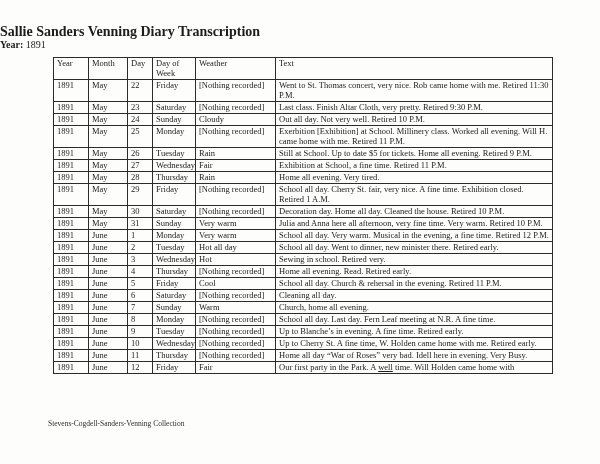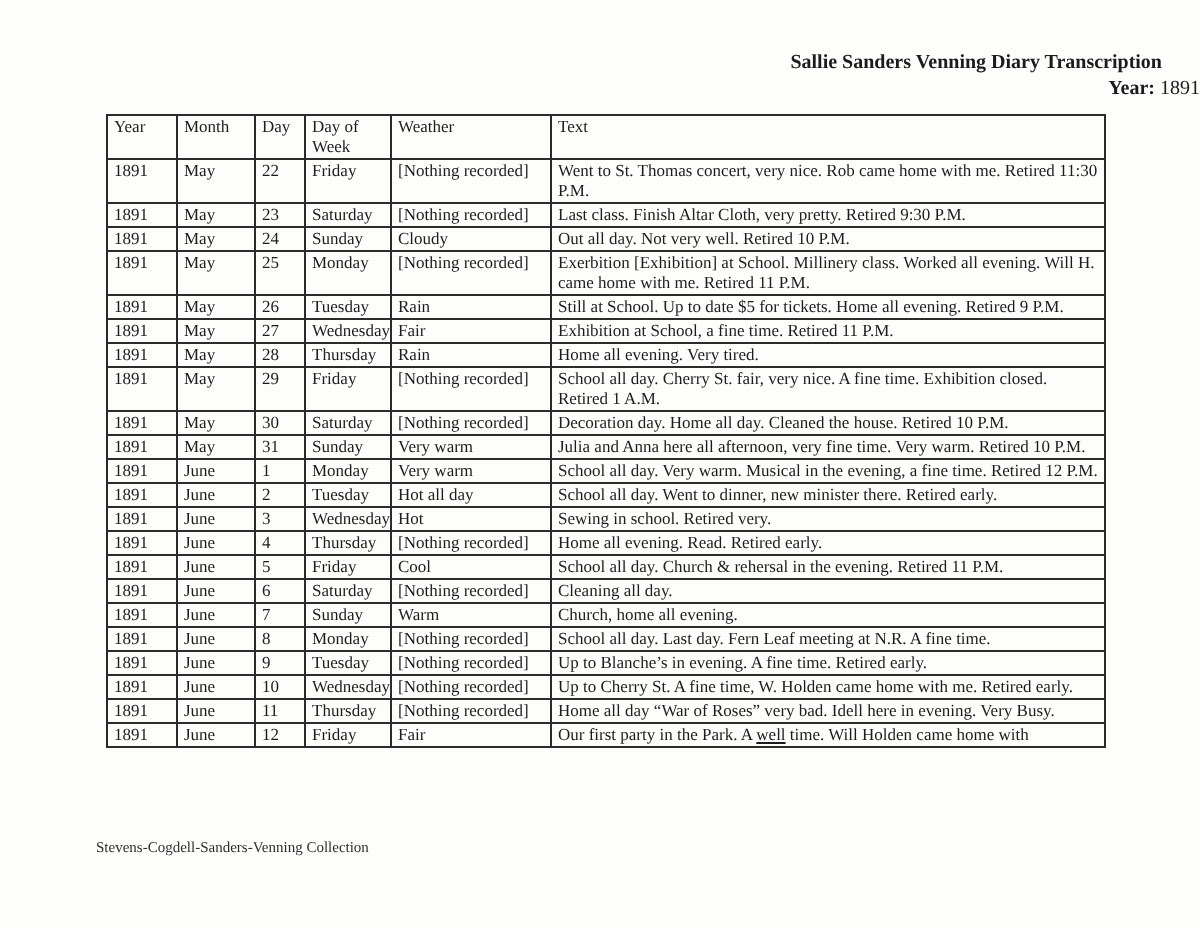--- a/index.html
+++ b/index.html
@@ -6,25 +6,25 @@
   body {
     width: 600px; height: 464px;
     background: #fdfdfc;
     font-family: "Liberation Serif", "DejaVu Serif", serif;
     color: #1c1c1c;
     position: relative;
     overflow: hidden;
   }
   .title {
     position: absolute; top: 25px; left: 0; width: 581px;
-    text-align: right; font-weight: bold; font-size: 10px; line-height: 13px;
+    text-align: left; font-weight: bold; font-size: 14px; line-height: 13px;
   }
   .year-line {
     position: absolute; top: 39px; left: 0; width: 600px;
-    text-align: right; font-size: 10px; line-height: 12px;
+    text-align: left; font-size: 10px; line-height: 12px;
   }
   .year-label { font-weight: bold; }
   table.diary {
     position: absolute; top: 57px; left: 53px;
     width: 499px; border-collapse: collapse; table-layout: fixed;
     font-size: 8.5px; line-height: 10px;
   }
   table.diary th, table.diary td {
     border: 1px solid #2b2b2b;
     vertical-align: top; text-align: left;

